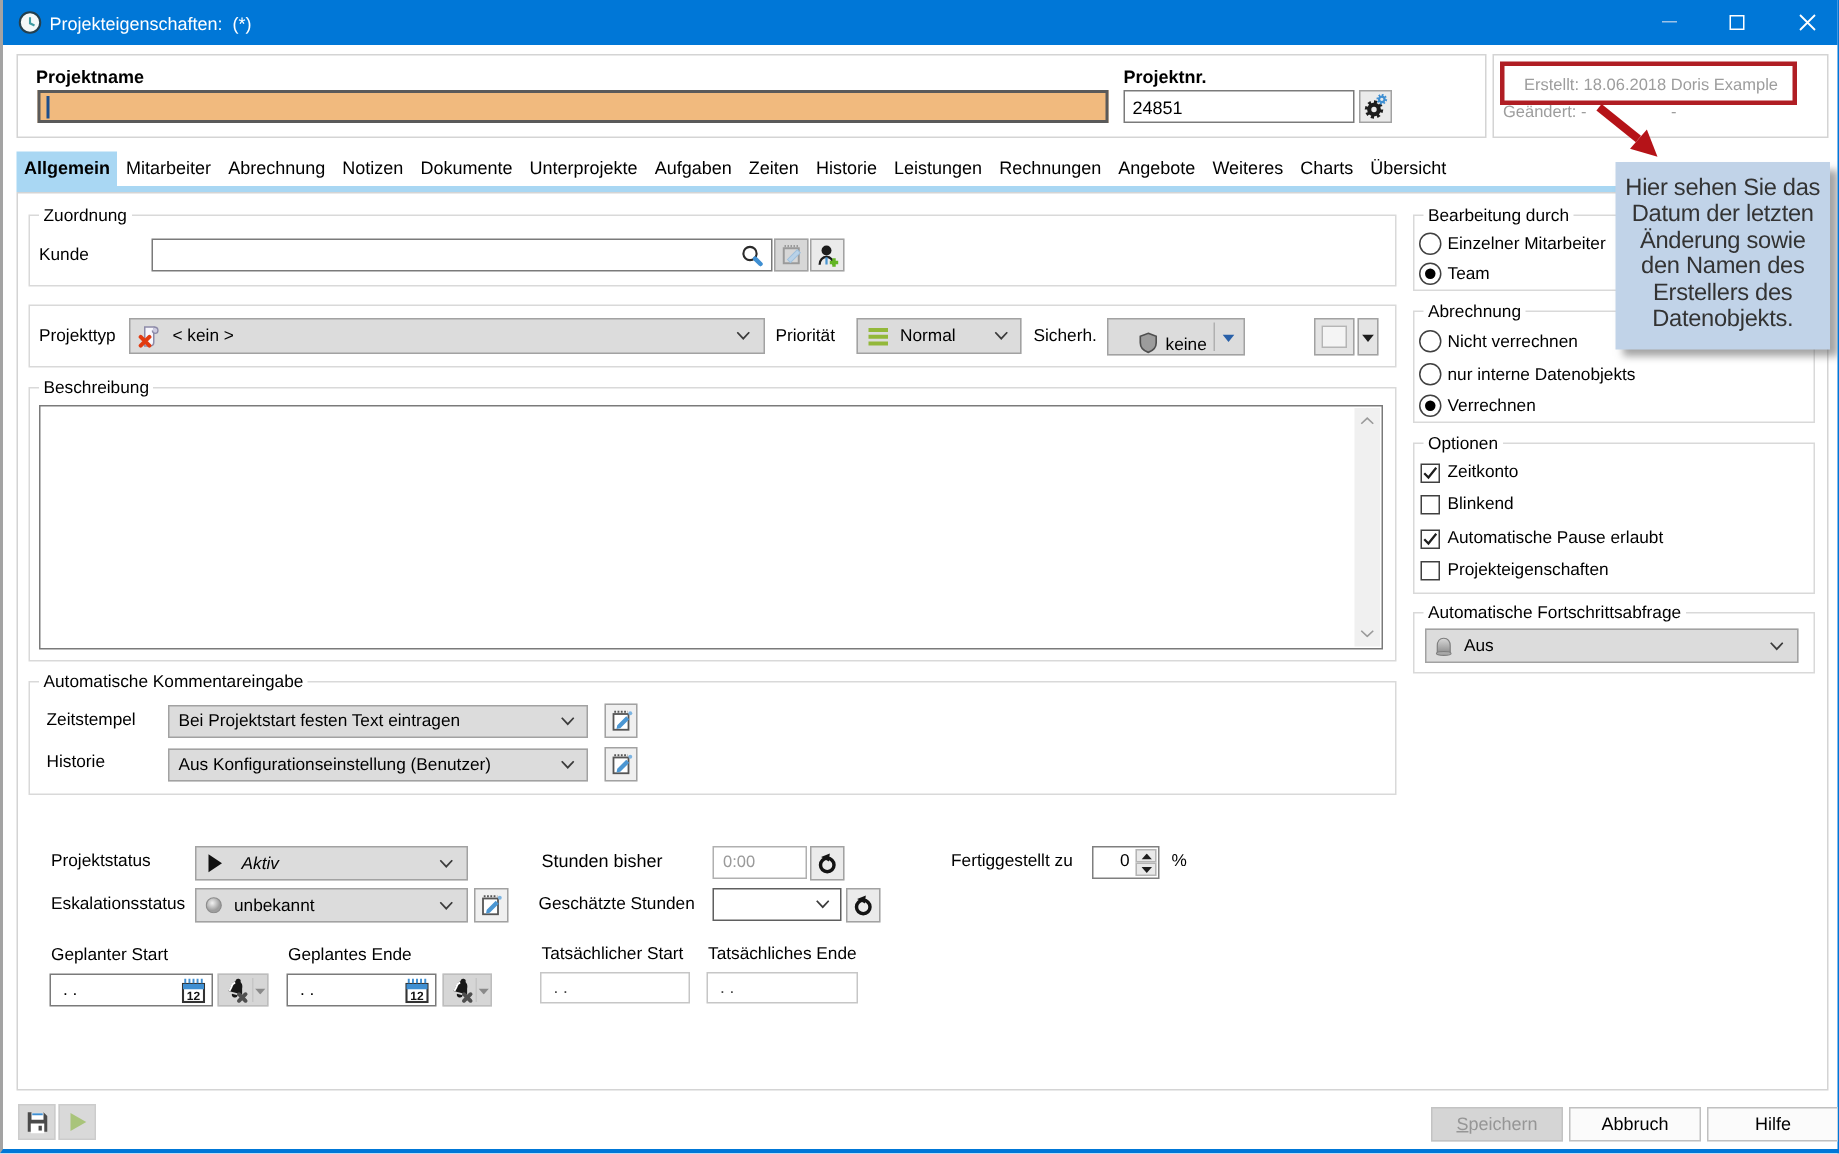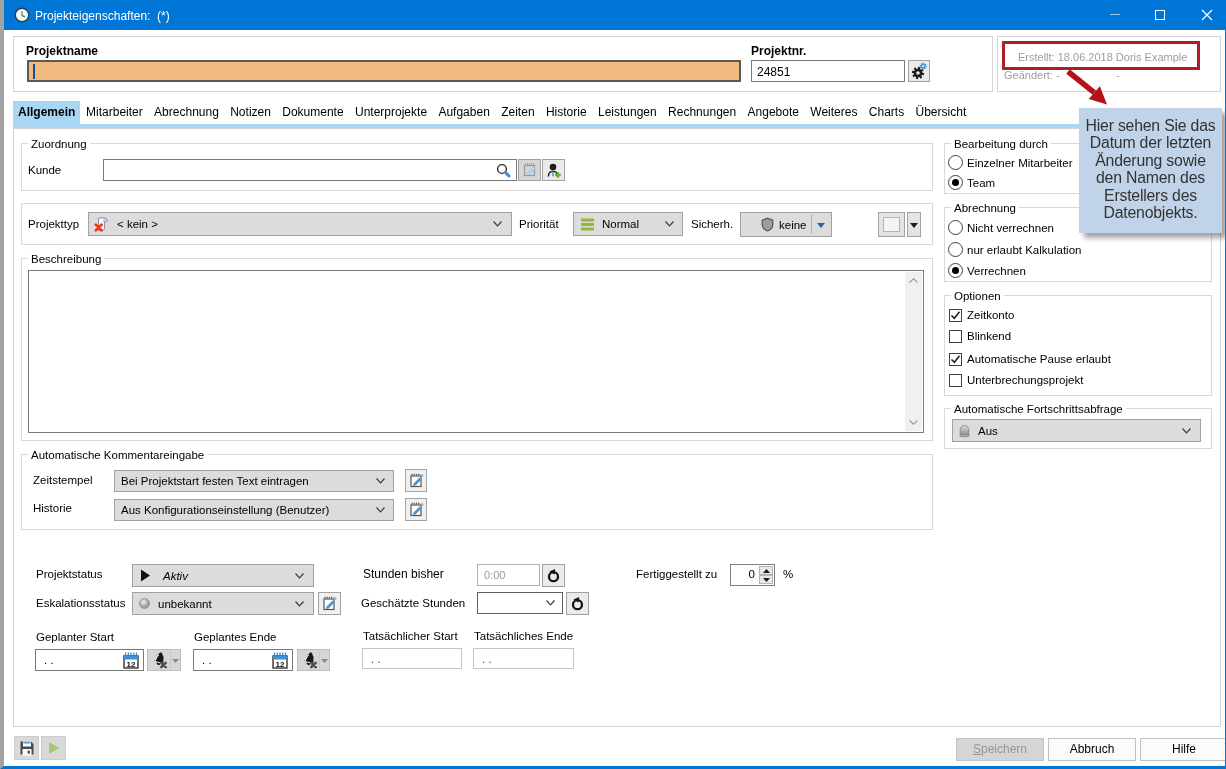--- a/index.html
+++ b/index.html
@@ -1,18 +1,18 @@
 <!DOCTYPE html>
 <html><head>
 <meta charset="utf-8">
 <style>
 * { box-sizing: border-box; margin:0; padding:0; }
 body { font-family:"Liberation Sans", sans-serif; font-size:11.5px; color:#000; }
 #win { position:relative; width:1226px; height:769px; background:#fff;
-  border-left:4px solid #a3a3a3; border-right:1px solid #0077d7; border-bottom:3px solid #0077d7; overflow:hidden; }
+  border-left:2px solid #a3a3a3; border-right:1px solid #0077d7; border-bottom:3px solid #0077d7; overflow:hidden; }
 .abs { position:absolute; }
 .panel { position:absolute; border:1px solid #d4d4d4; background:#fff; }
 .fs { position:absolute; border:1px solid #d9d9d9; background:#fff; }
 .fs > .lg { position:absolute; top:-6px; left:6px; background:#fff; padding:0 3px; white-space:nowrap; line-height:12px; }
 .lbl { position:absolute; white-space:nowrap; line-height:14px; }
 .combo { position:absolute; background:#dcdcdc; border:1px solid #a2a2a2; display:flex; align-items:center; }
 .combo .tx { white-space:nowrap; }
 .inp { position:absolute; background:#fff; border:1px solid #7a7a7a; }
 .ibtn { position:absolute; background:#ebebeb; border:1px solid #a2a2a2; display:flex; align-items:center; justify-content:center; }
 .chev { width:9px; height:6px; }
@@ -117,21 +117,21 @@
       <g stroke="#93b83a" stroke-width="2.8">
           <path d="M1 2 h13 M1 6.5 h13 M1 11 h13"></path>
         </g>
     </svg>
     <span class="tx" style="margin-left:7px;">Normal</span>
     <svg class="chev" style="position:absolute;right:8px;" viewBox="0 0 9 6">
         <path d="M0.5 0.5 L4.5 4.8 L8.5 0.5" fill="none" stroke="#3c3c3c" stroke-width="1.2"></path>
       </svg>
   </div>
   <div class="lbl" style="left:687px;top:217px;">Sicherh.</div>
-  <div class="combo" style="left:736px;top:212px;width:92px;height:25px;">
+  <div class="combo" style="left:736px;top:212px;width:92px;height:25px;align-items:flex-end;">
     <svg style="margin-left:20px;" width="13" height="15" viewBox="0 0 13 15">
       <path d="M6.5 1.2 L11.8 3.2 V7.5 c0 3.3-2.3 5.4-5.3 6.4 C3.5 12.9 1.2 10.8 1.2 7.5 V3.2 Z" fill="#9c9c9c" stroke="#4f4f4f" stroke-width="1.1"></path>
     </svg>
     <span class="tx" style="margin-left:5px;">keine</span>
     <div class="abs" style="right:19px;top:2px;bottom:2px;width:1px;background:#b0b0b0;"></div>
     <svg class="abs" style="right:6px;top:10px;" width="8" height="5" viewBox="0 0 8 5">
         <path d="M0 0 h8 L4 5 Z" fill="#2960a8"></path>
       </svg>
   </div>
   <div class="lbl" style="left:838px;top:217px;margin-top:48px;">Farbe</div>
@@ -347,39 +347,39 @@
   <div class="lbl" style="left:963px;top:156px;">Einzelner Mitarbeiter</div>
   <div class="radio sel" style="left:944px;top:175px;"></div>
   <div class="lbl" style="left:963px;top:176px;">Team</div>
 
   <div class="fs" style="left:940px;top:207px;width:268px;height:75px;">
       <span class="lg">Abrechnung</span>
     </div>
   <div class="radio" style="left:944px;top:220px;"></div>
   <div class="lbl" style="left:963px;top:221px;">Nicht verrechnen</div>
   <div class="radio" style="left:944px;top:242px;"></div>
-  <div class="lbl" style="left:963px;top:243px;">nur erlaubt Kalkulation</div>
+  <div class="lbl" style="left:963px;top:243px;">nur interne Datenobjekts</div>
   <div class="radio sel" style="left:944px;top:263px;"></div>
   <div class="lbl" style="left:963px;top:264px;">Verrechnen</div>
 
   <div class="fs" style="left:940px;top:295px;width:268px;height:101px;">
       <span class="lg">Optionen</span>
     </div>
   <div class="chk" style="left:945px;top:309px;"><svg width="11" height="11" viewBox="0 0 11 11">
         <path d="M1.5 5.5 L4.3 8.3 L9.5 1.8" fill="none" stroke="#1d1d1d" stroke-width="1.5"></path>
       </svg></div>
   <div class="lbl" style="left:963px;top:308px;">Zeitkonto</div>
   <div class="chk" style="left:945px;top:330px;"></div>
   <div class="lbl" style="left:963px;top:329px;">Blinkend</div>
   <div class="chk" style="left:945px;top:353px;"><svg width="11" height="11" viewBox="0 0 11 11">
         <path d="M1.5 5.5 L4.3 8.3 L9.5 1.8" fill="none" stroke="#1d1d1d" stroke-width="1.5"></path>
       </svg></div>
   <div class="lbl" style="left:963px;top:352px;">Automatische Pause erlaubt</div>
   <div class="chk" style="left:945px;top:374px;"></div>
-  <div class="lbl" style="left:963px;top:373px;">Unterbrechungsprojekt</div>
+  <div class="lbl" style="left:963px;top:373px;">Projekteigenschaften</div>
 
   <div class="fs" style="left:940px;top:408px;width:268px;height:41px;">
       <span class="lg">Automatische Fortschrittsabfrage</span>
     </div>
   <div class="combo" style="left:948px;top:419px;width:249px;height:23px;">
     <svg style="margin-left:5px;" width="13" height="14" viewBox="0 0 13 14">
       <defs>
           <linearGradient id="orb" x1="0" y1="0" x2="0" y2="1">
             <stop offset="0%" stop-color="#d8d8d8"></stop>
             <stop offset="100%" stop-color="#909090"></stop>

